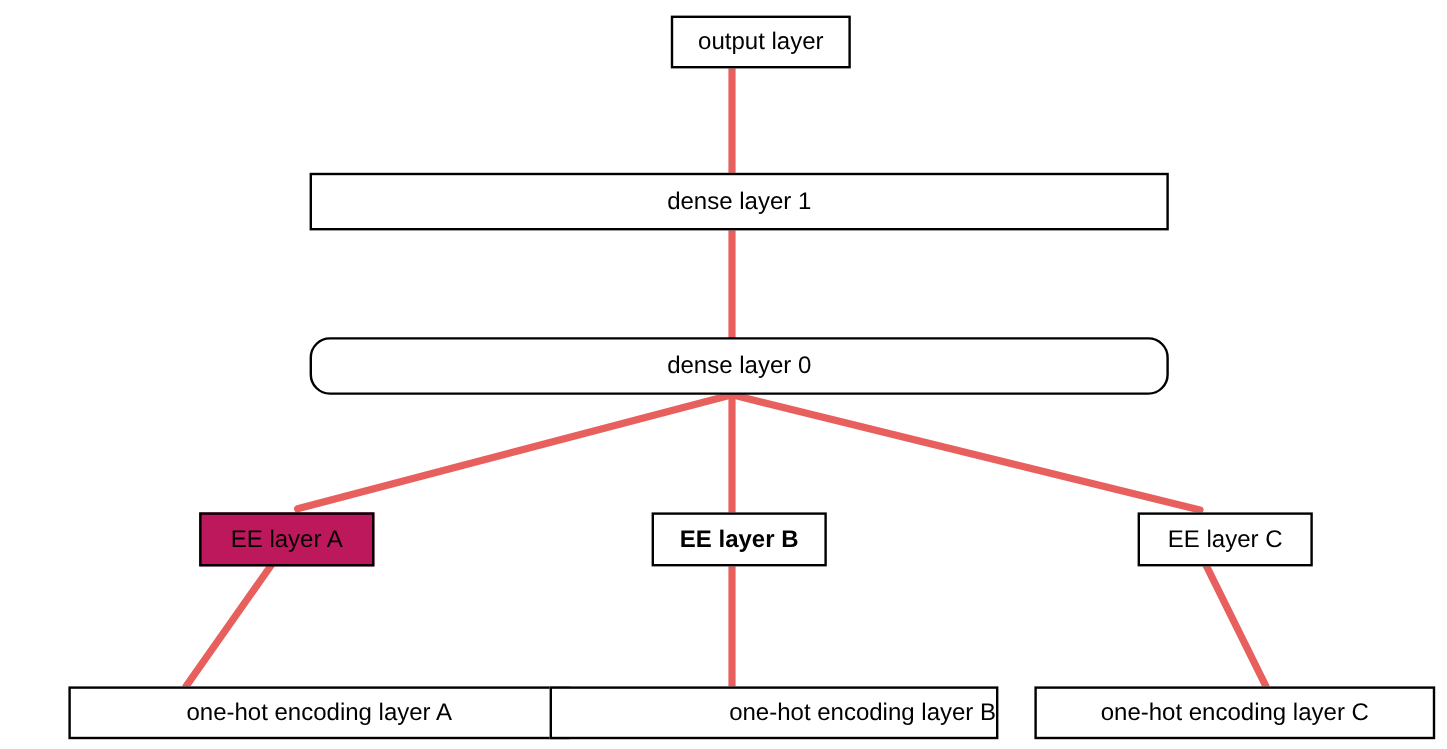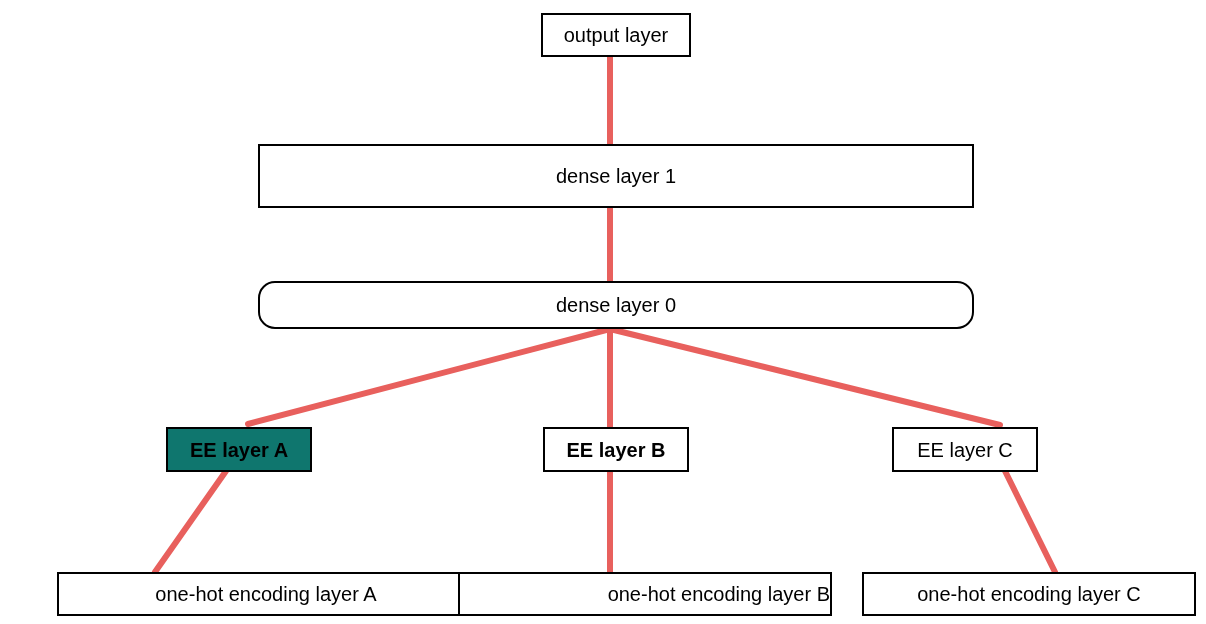--- a/index.html
+++ b/index.html
@@ -33,28 +33,28 @@
     display: flex;
     align-items: center;
     justify-content: center;
     color: #000000;
     font-size: 20px;
     line-height: 1;
     white-space: nowrap;
     z-index: 2;
   }
   
-  #node-output-layer { left: 541px;  top: 13px;  width: 150px; height: 44px; }
+  #node-output-layer { left: 559px;  top: 13px;  width: 150px; height: 44px; }
   
-  #node-dense-layer-1 { left: 258px; top: 144px; width: 716px; height: 64px; }
+  #node-dense-layer-1 { left: 258px; top: 144px; width: 716px; height: 48px; }
   #node-dense-layer-0 { left: 258px; top: 281px; width: 716px; height: 48px; border-radius: 17px; }
   
   #node-ee-layer-a { left: 166px; top: 427px; width: 146px; height: 45px; }
   #node-ee-layer-b { left: 543px; top: 427px; width: 146px; height: 45px; font-weight: bold; }
-  #node-ee-layer-c { left: 892px; top: 427px; width: 146px; height: 45px; }
+  #node-ee-layer-c { left: 948px; top: 427px; width: 146px; height: 45px; }
   
   #node-onehot-layer-a { left: 10px;  top: 572px; width: 418px; height: 44px; margin-left: 47px; }
   #node-onehot-layer-b { left: 458px; top: 572px; width: 374px; height: 44px; }
   #node-onehot-layer-c { left: 862px; top: 572px; width: 334px; height: 44px; }
 </style>
 </head>
 <body>
 
 <div id="diagram-canvas">
 
@@ -84,21 +84,21 @@
   </div>
 
   <div class="node-box" id="node-dense-layer-1" style="border-color: rgb(0, 0, 0); background: rgb(255, 255, 255); color: rgb(0, 0, 0);">
     <span>dense layer 1</span>
   </div>
 
   <div class="node-box" id="node-dense-layer-0" style="border-color: rgb(0, 0, 0); background: rgb(255, 255, 255); color: rgb(0, 0, 0);">
     <span>dense layer 0</span>
   </div>
 
-  <div class="node-box" id="node-ee-layer-a" style="border-color: rgb(0, 0, 0); background: #0f766e; color: rgb(0, 0, 0); font-weight: bold;">
+  <div class="node-box" id="node-ee-layer-a" style="border-color: rgb(0, 0, 0); background: #be185d; color: rgb(0, 0, 0);">
     <span>EE layer A</span>
   </div>
 
   <div class="node-box" id="node-ee-layer-b" style="border-color: rgb(0, 0, 0); background: rgb(255, 255, 255); color: rgb(0, 0, 0);">
     <span>EE layer B</span>
   </div>
 
   <div class="node-box" id="node-ee-layer-c" style="border-color: rgb(0, 0, 0); background: rgb(255, 255, 255); color: rgb(0, 0, 0);">
     <span>EE layer C</span>
   </div>

